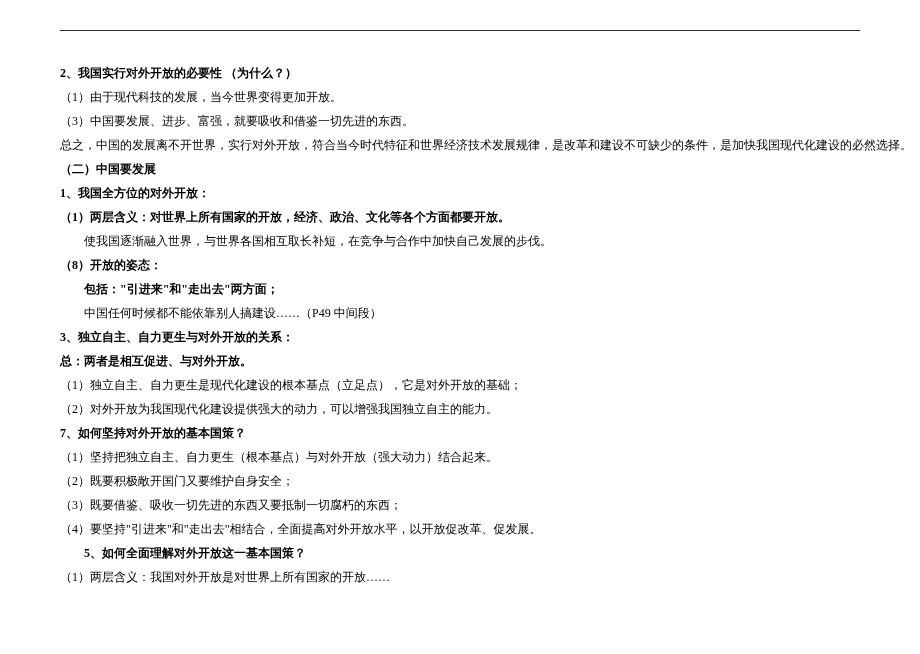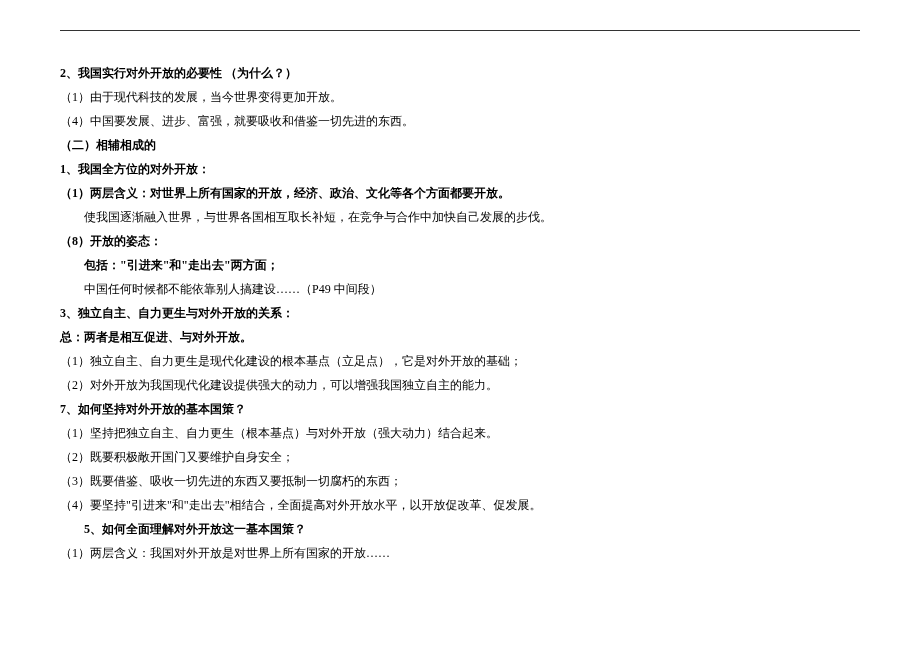--- a/index.html
+++ b/index.html
@@ -33,22 +33,23 @@
     padding-left: 2em;
   }
 </style>
 </head>
 <body>
 
 <div class="page">
   <div class="content" id="doc-body">
       <div class="line bold">2、我国实行对外开放的必要性 （为什么？）</div>
       <div class="line">（1）由于现代科技的发展，当今世界变得更加开放。</div>
-      <div class="line">（4）中国要发展、进步、富强，就要吸收和借鉴一切先进的东西。</div>
-      <div class="line bold">（二）相辅相成的</div>
+      <div class="line">（3）中国要发展、进步、富强，就要吸收和借鉴一切先进的东西。</div>
+      <div class="line">总之，中国的发展离不开世界，实行对外开放，符合当今时代特征和世界经济技术发展规律，是改革和建设不可缺少的条件，是加快我国现代化建设的必然选择。</div>
+      <div class="line bold">（二）中国要发展</div>
       <div class="line bold">1、我国全方位的对外开放：</div>
       <div class="line bold">（1）两层含义：对世界上所有国家的开放，经济、政治、文化等各个方面都要开放。</div>
       <div class="line indent">使我国逐渐融入世界，与世界各国相互取长补短，在竞争与合作中加快自己发展的步伐。</div>
       <div class="line bold">（8）开放的姿态：</div>
       <div class="line bold indent">包括："引进来"和"走出去"两方面；</div>
       <div class="line indent">中国任何时候都不能依靠别人搞建设……（P49 中间段）</div>
       <div class="line bold">3、独立自主、自力更生与对外开放的关系：</div>
       <div class="line bold">总：两者是相互促进、与对外开放。</div>
       <div class="line">（1）独立自主、自力更生是现代化建设的根本基点（立足点），它是对外开放的基础；</div>
       <div class="line">（2）对外开放为我国现代化建设提供强大的动力，可以增强我国独立自主的能力。</div>

